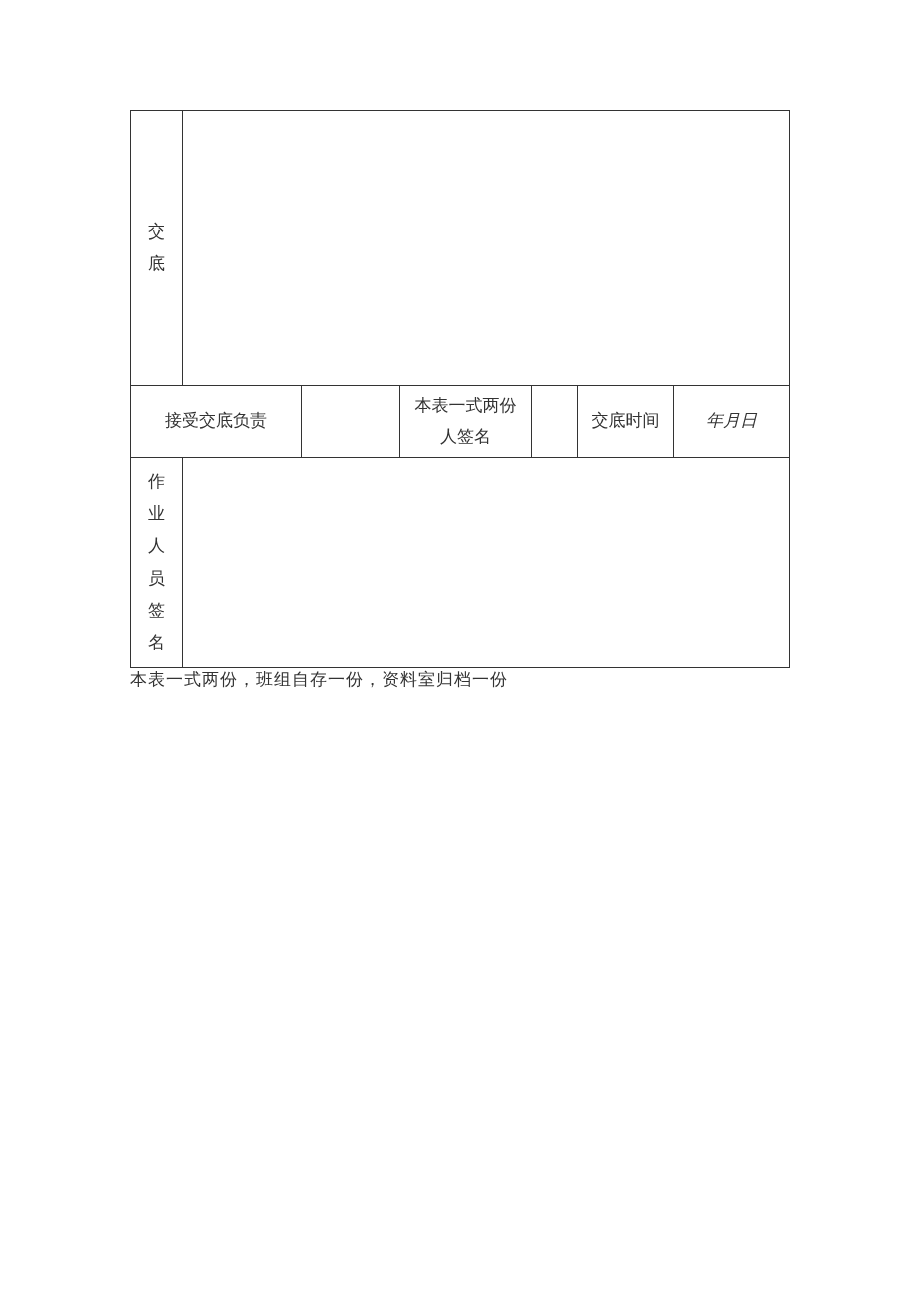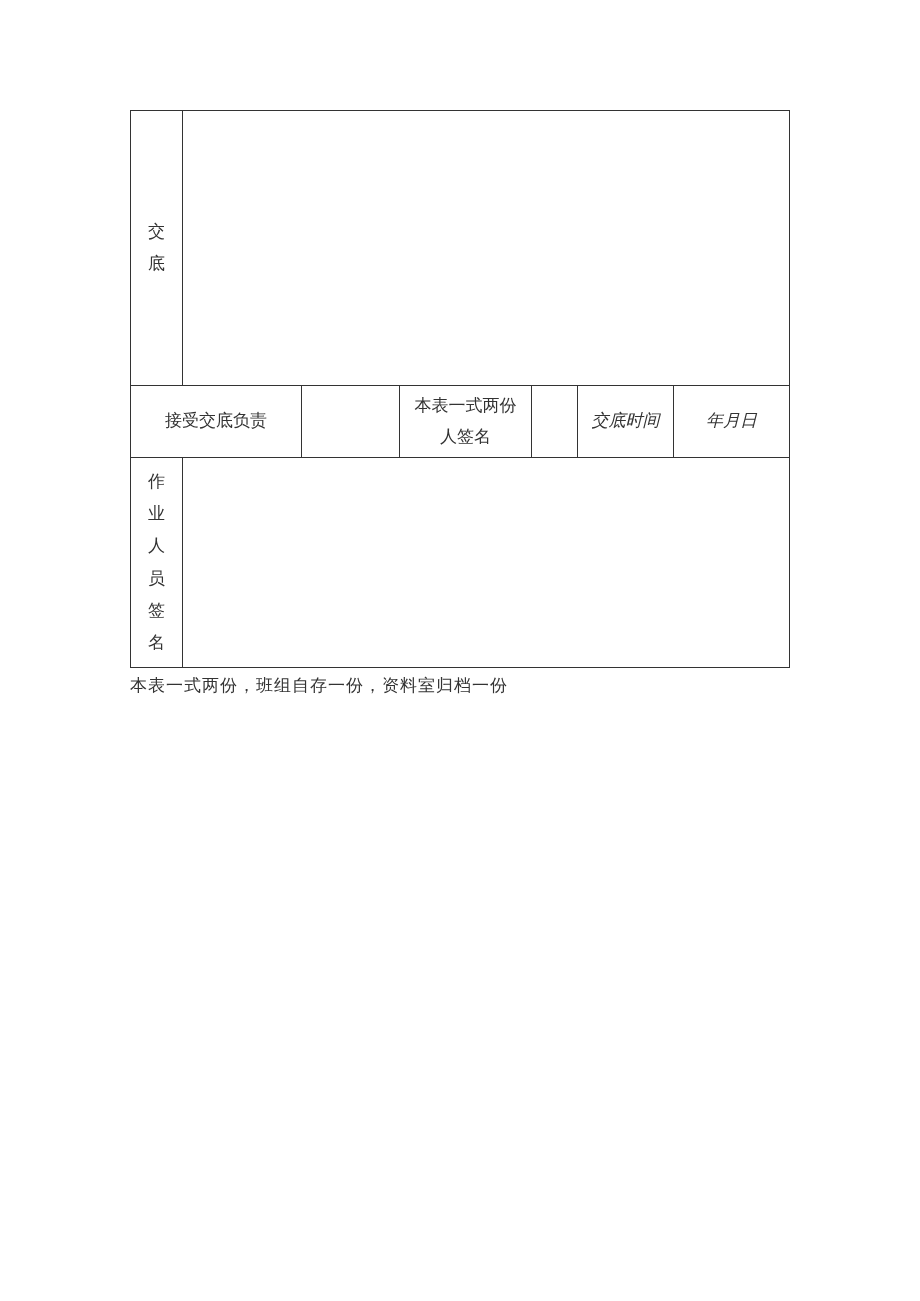--- a/index.html
+++ b/index.html
@@ -53,33 +53,31 @@
       width: 98px;
     }
     .row2-label2 {
       width: 132px;
     }
     .row2-blank2 {
       width: 46px;
     }
     .row2-label3 {
       width: 96px;
-      font-style: italic;
     }
     .row2-date {
       width: 116px;
       font-style: italic;
     }
     .row3-col1 {
       height: 210px;
       vertical-align: top;
       padding-top: 10px;
     }
     .footer-note {
-      margin-top: 6px;
       font-size: 17px;
       color: #333;
       letter-spacing: 1px;
     }
   </style>
 </head>
 <body>
 
 <table class="form-table">
   <tbody>

